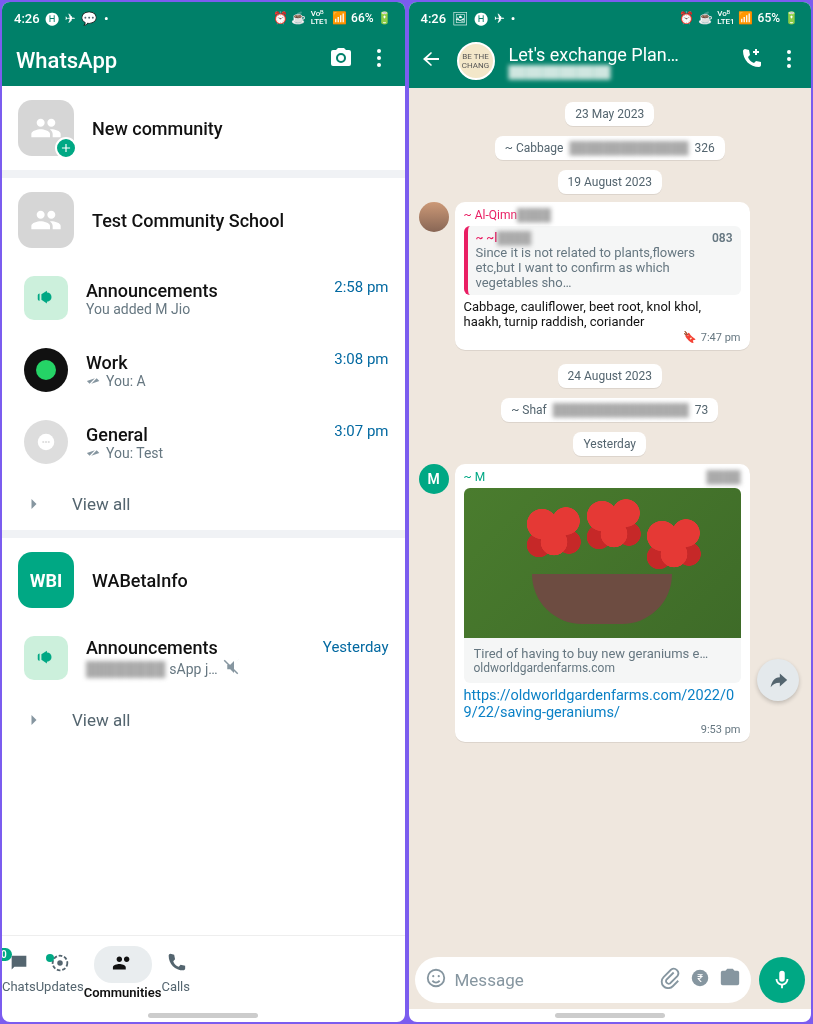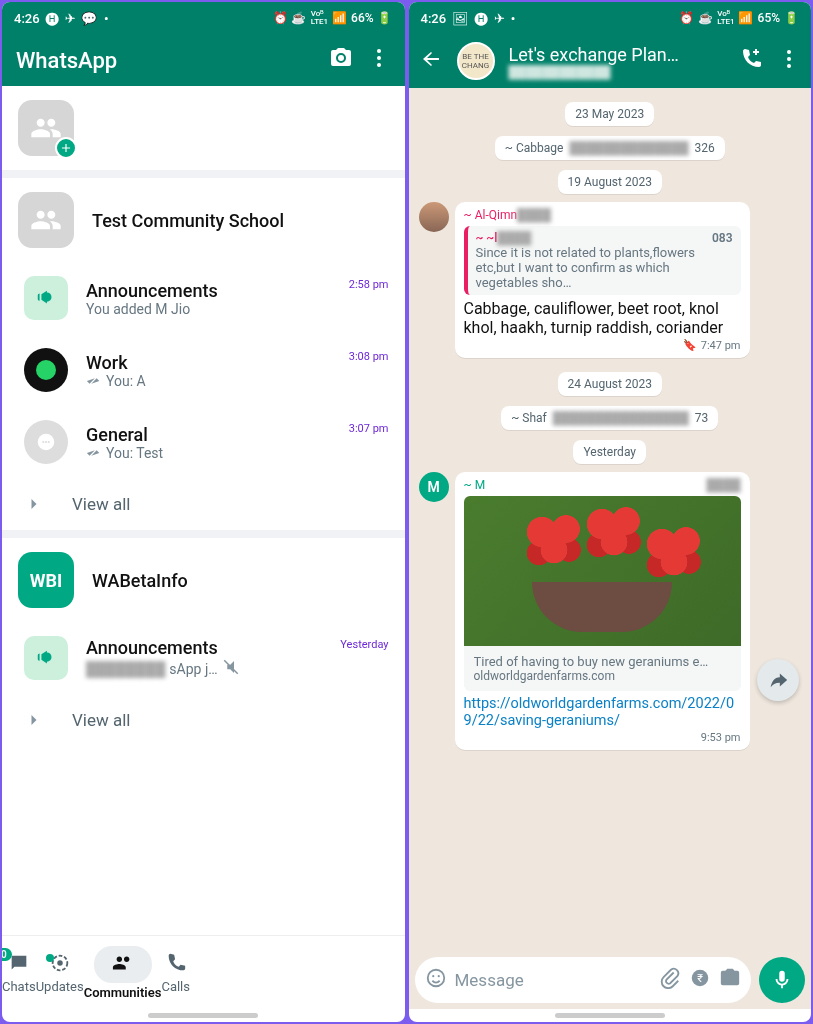--- a/index.html
+++ b/index.html
@@ -19,21 +19,21 @@
 .list{flex:1;overflow:auto;background:#fff}
 .row{display:flex;align-items:center;padding:14px 16px;gap:18px}
 .row.bordered{border-bottom:8px solid #f0f2f5}
 .bigicon{width:56px;height:56px;border-radius:14px;background:#d6d6d6;display:flex;align-items:center;justify-content:center;position:relative;flex-shrink:0}
 .bigicon svg{fill:#fff;width:32px;height:32px}
 .plusbadge{position:absolute;bottom:-3px;right:-3px;width:22px;height:22px;background:#00a884;border:2px solid #fff;border-radius:50%;display:flex;align-items:center;justify-content:center}
 .plusbadge svg{width:14px;height:14px;fill:#fff}
 .rowtxt{flex:1;min-width:0}
 .rowtxt .t1{font-size:18px;font-weight:500;color:#111}
 .rowtxt .t2{font-size:14px;color:#667781;display:flex;align-items:center;gap:4px}
-.rowtime{font-size:11px;color:#6d28d9;text-align:right;align-self:flex-start;margin-top:2px}
+.rowtime{font-size:15px;color:#0369a1;text-align:right;align-self:flex-start;margin-top:2px}
 .ann{width:44px;height:44px;border-radius:10px;background:#ccf0dc;display:flex;align-items:center;justify-content:center;flex-shrink:0}
 .ann svg{fill:#00a884;width:22px;height:22px}
 .av{width:44px;height:44px;border-radius:50%;display:flex;align-items:center;justify-content:center;flex-shrink:0;overflow:hidden}
 .wbi{width:56px;height:56px;border-radius:14px;background:#00a884;color:#fff;font-weight:700;font-size:18px;display:flex;align-items:center;justify-content:center;flex-shrink:0}
 .indent{padding-left:22px}
 .viewall{padding:16px 22px;display:flex;align-items:center;gap:28px;color:#54656f;font-size:17px}
 .viewall svg{width:20px;height:20px;fill:#8696a0}
 .bottomnav{height:74px;display:flex;align-items:center;justify-content:flex-start;border-top:1px solid #eee;background:#fff}
 .bn{display:flex;flex-direction:column;align-items:center;gap:2px;font-size:13px;color:#54656f;position:relative}
 .bn.active{font-weight:600;color:#111}
@@ -45,21 +45,21 @@
 .handle{width:110px;height:5px;background:#ccc;border-radius:3px;margin:4px auto}
 
 .chatbg{flex:1;background:#efe7de;display:flex;flex-direction:column;overflow:auto;padding:8px 10px;position:relative}
 .chip{align-self:center;background:#fff;color:#54656f;font-size:12px;padding:5px 10px;border-radius:8px;margin:6px 0;box-shadow:0 1px 0 rgba(0,0,0,.08)}
 .syschip{align-self:center;background:#fff;color:#54656f;font-size:12px;padding:5px 10px;border-radius:8px;margin:4px 0;display:flex;gap:6px;box-shadow:0 1px 0 rgba(0,0,0,.08);max-width:85%}
 .msg{background:#fff;border-radius:10px;padding:6px 9px;max-width:295px;margin:2px 0 8px 36px;box-shadow:0 1px 0 rgba(0,0,0,.08);position:relative}
 .msg .sender{font-size:12px;font-weight:400;color:#e91e63}
 .msg .sender2{color:#00a884}
 .msg .quote{border-left:4px solid #e91e63;background:#f5f6f6;padding:5px 8px;border-radius:6px;margin:4px 0;font-size:13px;color:#667781}
 .msg .quote .qs{color:#e91e63;font-weight:600;font-size:12px}
-.msg .body{font-size:16px;color:#111;margin-top:2px}
+.msg .body{font-size:13px;color:#111;margin-top:2px}
 .msg .time{font-size:11px;color:#667781;text-align:right;margin-top:2px;display:flex;justify-content:flex-end;gap:4px;align-items:center}
 .msgav{width:30px;height:30px;border-radius:50%;position:absolute;left:-36px;top:0;background:#ddd;overflow:hidden;display:flex;align-items:center;justify-content:center;font-size:14px;color:#fff;font-weight:600}
 .linkcard{border-radius:6px;overflow:hidden;margin:4px 0}
 .linkimg{height:150px;background:linear-gradient(135deg,#4a7c2e 0%,#3e6b28 100%);position:relative;display:flex;align-items:center;justify-content:center}
 .flower{width:60px;height:60px;position:relative}
 .flower::before{content:"";position:absolute;inset:0;background:radial-gradient(circle at 30% 30%,#e53935 0 25%,transparent 26%),radial-gradient(circle at 70% 25%,#e53935 0 22%,transparent 23%),radial-gradient(circle at 50% 60%,#e53935 0 28%,transparent 29%),radial-gradient(circle at 25% 65%,#c62828 0 20%,transparent 21%),radial-gradient(circle at 75% 60%,#c62828 0 20%,transparent 21%)}
 .pot{position:absolute;bottom:14px;width:140px;height:50px;background:#6d4c41;border-radius:0 0 70px 70px}
 .linktxt{padding:8px 10px;background:#f5f6f6}
 .linktxt .lt1{font-size:14px;font-weight:600;color:#111}
 .linktxt .lt2{font-size:13px;color:#667781;white-space:nowrap;overflow:hidden;text-overflow:ellipsis}
@@ -113,20 +113,23 @@
       <div class="bigicon">
         <svg viewBox="0 0 24 24">
             <path d="M16 11c1.7 0 3-1.3 3-3s-1.3-3-3-3-3 1.3-3 3 1.3 3 3 3zm-8 0c1.7 0 3-1.3 3-3S9.7 5 8 5 5 6.3 5 8s1.3 3 3 3zm0 2c-2.3 0-7 1.2-7 3.5V19h14v-2.5c0-2.3-4.7-3.5-7-3.5zm8 0c-.3 0-.6 0-1 .1 1.2.8 2 2 2 3.4V19h6v-2.5c0-2.3-4.7-3.5-7-3.5z"></path>
           </svg>
         <div class="plusbadge">
             <svg viewBox="0 0 24 24">
               <path d="M19 13h-6v6h-2v-6H5v-2h6V5h2v6h6z"></path>
             </svg>
           </div>
       </div>
+      <div class="rowtxt">
+          <div class="t1">New community</div>
+        </div>
     </div>
 
     <div class="row">
       <div class="bigicon">
           <svg viewBox="0 0 24 24">
             <path d="M16 11c1.7 0 3-1.3 3-3s-1.3-3-3-3-3 1.3-3 3 1.3 3 3 3zm-8 0c1.7 0 3-1.3 3-3S9.7 5 8 5 5 6.3 5 8s1.3 3 3 3zm0 2c-2.3 0-7 1.2-7 3.5V19h14v-2.5c0-2.3-4.7-3.5-7-3.5zm8 0c-.3 0-.6 0-1 .1 1.2.8 2 2 2 3.4V19h6v-2.5c0-2.3-4.7-3.5-7-3.5z"></path>
           </svg>
         </div>
       <div class="rowtxt">
           <div class="t1">Test Community School</div>

